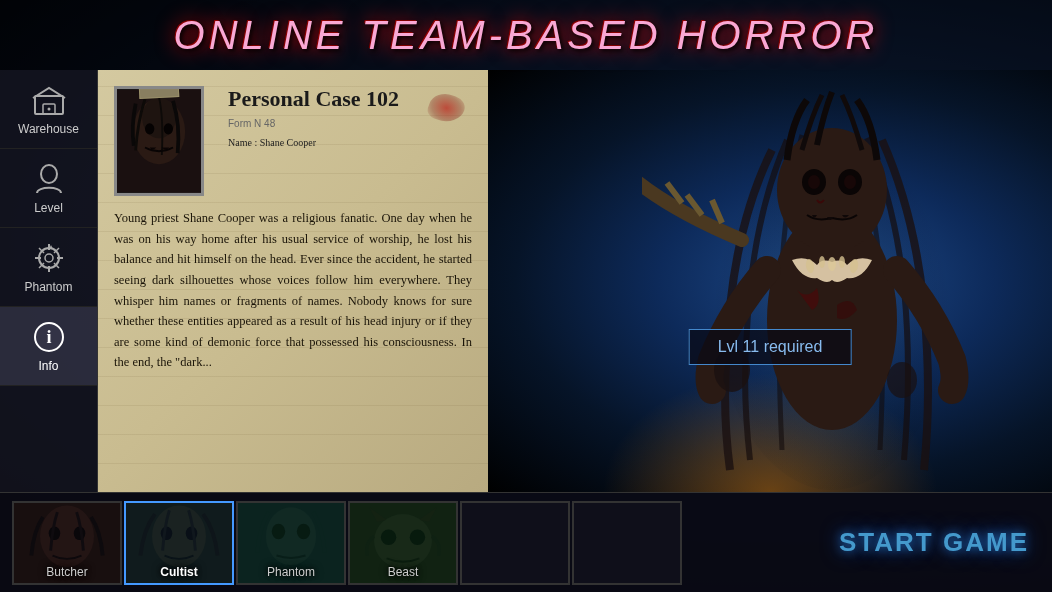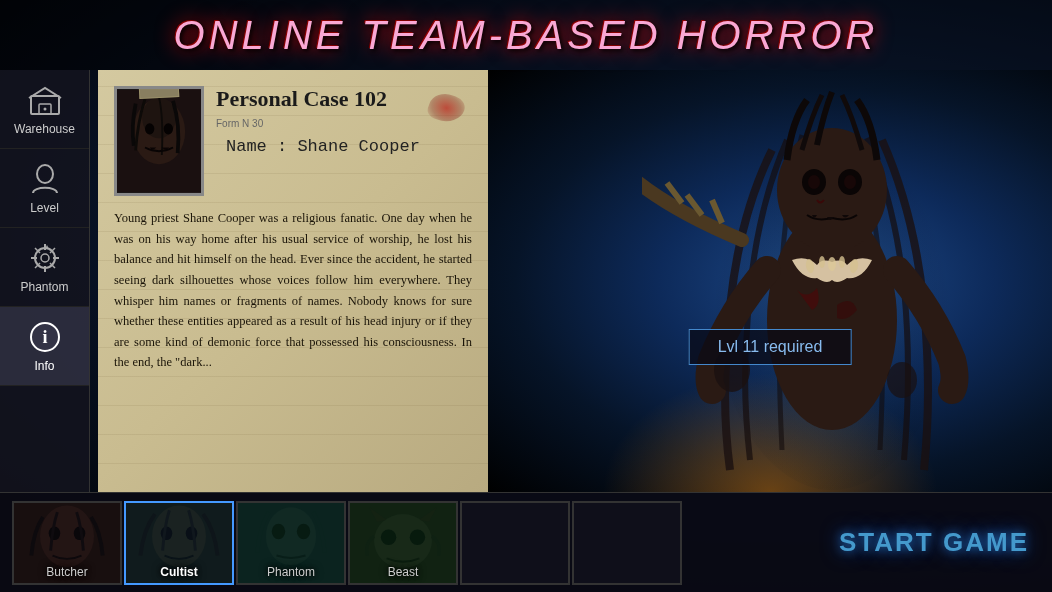--- a/index.html
+++ b/index.html
@@ -41,21 +41,21 @@
       letter-spacing: 4px;
       text-shadow: 2px 2px 4px #000, 0 0 20px #ff0000, -1px -1px 0 #800000;
       font-style: italic;
     }
 
     
     .sidebar {
       position: absolute;
       left: 0;
       top: 70px;
-      width: 90px;
+      width: 98px;
       bottom: 100px;
       background: rgba(20, 20, 30, 0.85);
       display: flex;
       flex-direction: column;
       align-items: center;
       z-index: 10;
       border-right: 1px solid #333;
     }
     .sidebar-item {
       width: 100%;
@@ -122,21 +122,21 @@
       pointer-events: none;
     }
     .case-panel-inner {
       position: relative;
       z-index: 2;
     }
     .case-header {
       display: flex;
       align-items: flex-start;
       margin-bottom: 12px;
-      gap: 12px;
+      gap: 24px;
     }
     .case-photo {
       width: 90px;
       height: 110px;
       background: linear-gradient(145deg, #1a1a1a 0%, #2d2020 30%, #1a1a1a 60%, #2a2020 100%);
       border: 3px solid #888;
       flex-shrink: 0;
       position: relative;
       overflow: hidden;
       display: flex;
@@ -167,24 +167,23 @@
       font-family: 'Times New Roman', serif;
       line-height: 1.2;
       margin-bottom: 6px;
     }
     .form-number {
       font-size: 10px;
       color: #666;
       margin-bottom: 8px;
     }
     .case-name {
-      font-size: 17px;
+      font-size: 10px;
       color: #222;
-      font-family: Liberation Mono, monospace;
-      margin-left: 10px;
+      font-family: Liberation Serif, serif;
     }
 
     .case-description {
       font-size: 12.5px;
       color: #1a1408;
       line-height: 1.65;
       font-family: 'Times New Roman', serif;
       text-align: justify;
     }
 
@@ -435,21 +434,21 @@
             <ellipse cx="35" cy="42" rx="5" ry="6" fill="#050202"></ellipse>
             <ellipse cx="55" cy="42" rx="5" ry="6" fill="#050202"></ellipse>
 
             <path d="M30 62 Q45 70 60 62" stroke="#080404" stroke-width="2" fill="none"></path>
             <path d="M35 62 Q38 66 42 62" fill="#0a0404"></path>
             <path d="M48 62 Q52 66 56 62" fill="#0a0404"></path>
           </svg>
         </div>
         <div class="case-info">
           <div class="case-title">Personal Case 102</div>
-          <div class="form-number">Form N 30</div>
+          <div class="form-number">Form N 48</div>
           <div class="case-name">Name : Shane Cooper</div>
         </div>
       </div>
       <div class="red-stain"></div>
       <p class="case-description">Young priest Shane Cooper was a religious fanatic. One day when he was on his way home after his usual service of worship, he lost his balance and hit himself on the head. Ever since the accident, he started seeing dark silhouettes whose voices follow him everywhere. They whisper him names or fragments of names. Nobody knows for sure whether these entities appeared as a result of his head injury or if they are some kind of demonic force that possessed his consciousness. In the end, the "dark...</p>
     </div>
   </div>
 
   <div class="character-area">
     <div class="character-bg"></div>

